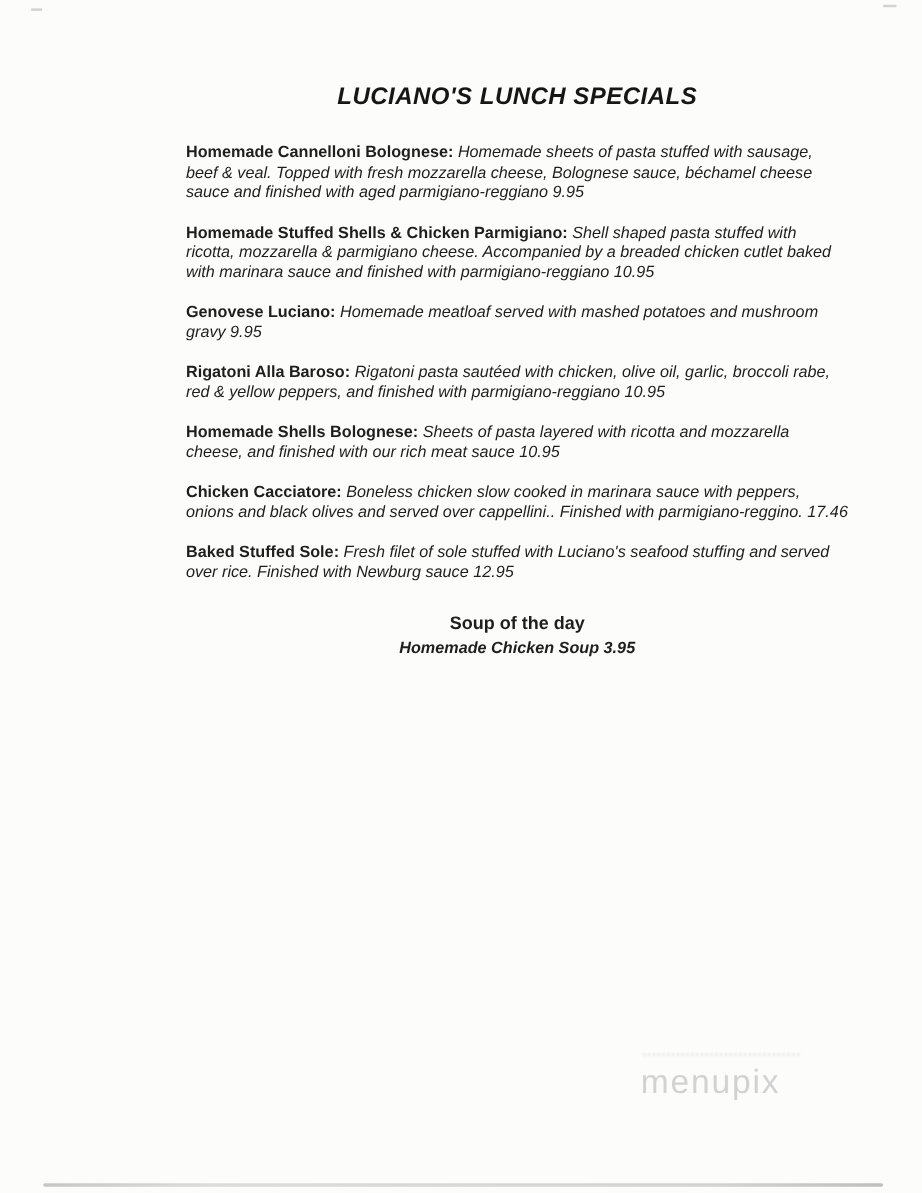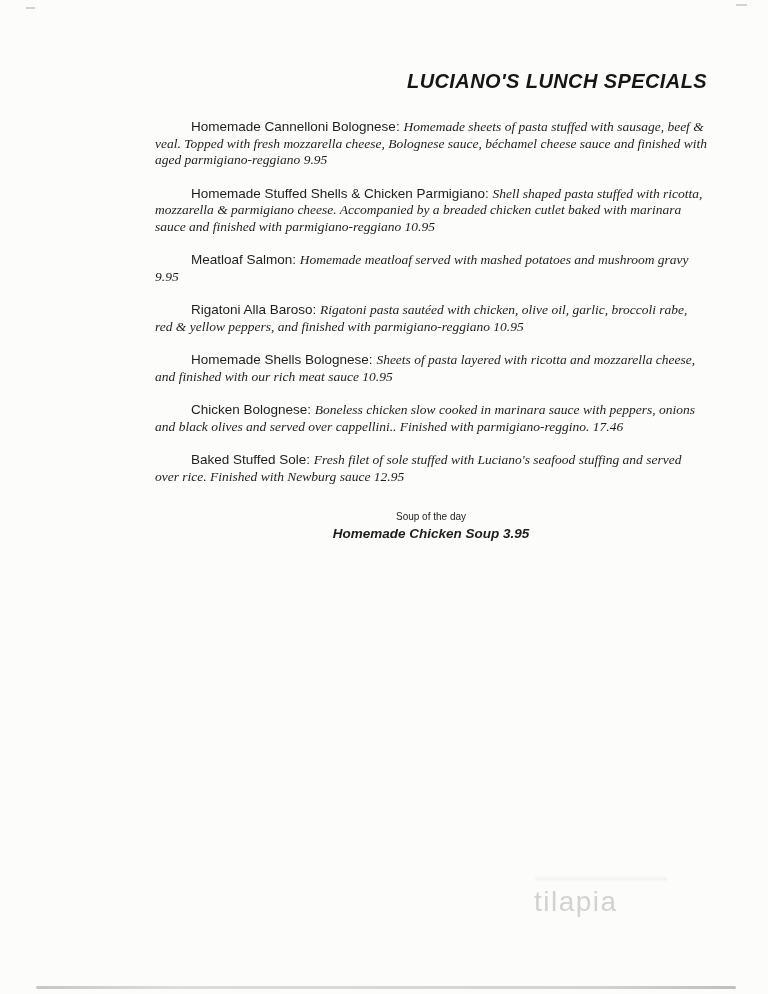--- a/index.html
+++ b/index.html
@@ -13,42 +13,42 @@
     overflow: hidden;
   }
   .page { position: absolute; inset: 0; }
   .content {
     position: absolute;
     left: 155px;
     top: 70px;
     width: 552px;
   }
   .title {
-    text-align: right;
+    text-align: center;
     font-size: 20px;
     font-weight: bold;
     font-style: italic;
     letter-spacing: 0.4px;
     margin: 0 0 26px 0;
     color: #161616;
   }
   .menu-item {
     margin: 0 0 17px 0;
     font-size: 13.5px;
     line-height: 16.5px;
   }
-  .item-name { font-weight: normal; font-style: normal; margin-left: 36px; }
-  .item-desc { font-style: italic; font-family: Liberation Serif, serif; }
+  .item-name { font-weight: bold; font-style: normal; }
+  .item-desc { font-style: italic; }
   .soup {
     text-align: center;
     margin-top: 26px;
   }
   .soup-title {
-    font-size: 10px;
-    font-weight: normal;
+    font-size: 15px;
+    font-weight: bold;
     margin: 0;
   }
   .soup-desc {
     font-size: 13.5px;
     font-style: italic;
     margin: 4px 0 0 0;
     font-weight: bold;
   }
   .watermark {
     position: absolute;
@@ -91,39 +91,39 @@
   <div class="scan-mark tr"></div>
 
   <div class="content">
     <h1 class="title">LUCIANO'S LUNCH SPECIALS</h1>
 
     <div id="menu-list" class="menu-list">
   <p class="menu-item"><b class="item-name">Homemade Cannelloni Bolognese:</b> <i class="item-desc">Homemade sheets of pasta stuffed with sausage, beef &amp; veal. Topped with fresh mozzarella cheese, Bolognese sauce, béchamel cheese sauce and finished with aged parmigiano-reggiano 9.95</i></p>
 
   <p class="menu-item"><b class="item-name">Homemade Stuffed Shells &amp; Chicken Parmigiano:</b> <i class="item-desc">Shell shaped pasta stuffed with ricotta, mozzarella &amp; parmigiano cheese. Accompanied by a breaded chicken cutlet baked with marinara sauce and finished with parmigiano-reggiano 10.95</i></p>
 
-  <p class="menu-item"><b class="item-name">Meatloaf Salmon:</b> <i class="item-desc">Homemade meatloaf served with mashed potatoes and mushroom gravy 9.95</i></p>
+  <p class="menu-item"><b class="item-name">Genovese Luciano:</b> <i class="item-desc">Homemade meatloaf served with mashed potatoes and mushroom gravy 9.95</i></p>
 
   <p class="menu-item"><b class="item-name">Rigatoni Alla Baroso:</b> <i class="item-desc">Rigatoni pasta sautéed with chicken, olive oil, garlic, broccoli rabe, red &amp; yellow peppers, and finished with parmigiano-reggiano 10.95</i></p>
 
   <p class="menu-item"><b class="item-name">Homemade Shells Bolognese:</b> <i class="item-desc">Sheets of pasta layered with ricotta and mozzarella cheese, and finished with our rich meat sauce 10.95</i></p>
 
 
 
-  <p class="menu-item"><b class="item-name">Chicken Bolognese:</b> <i class="item-desc">Boneless chicken slow cooked in marinara sauce with peppers, onions and black olives and served over cappellini.. Finished with parmigiano-reggino. 17.46</i></p>
+  <p class="menu-item"><b class="item-name">Chicken Cacciatore:</b> <i class="item-desc">Boneless chicken slow cooked in marinara sauce with peppers, onions and black olives and served over cappellini.. Finished with parmigiano-reggino. 17.46</i></p>
 
 
   <p class="menu-item"><b class="item-name">Baked Stuffed Sole:</b> <i class="item-desc">Fresh filet of sole stuffed with Luciano's seafood stuffing and served over rice. Finished with Newburg sauce 12.95</i></p>
 
 
 </div>
 
     <div class="soup">
       <p class="soup-title">Soup of the day</p>
       <p class="soup-desc">Homemade Chicken Soup 3.95</p>
     </div>
   </div>
 
   <div class="watermark-smudge"></div>
-  <div class="watermark">tilapia</div>
+  <div class="watermark">menupix</div>
 
   <div class="scan-bottom-edge"></div>
 </div>
 
 </body></html>

